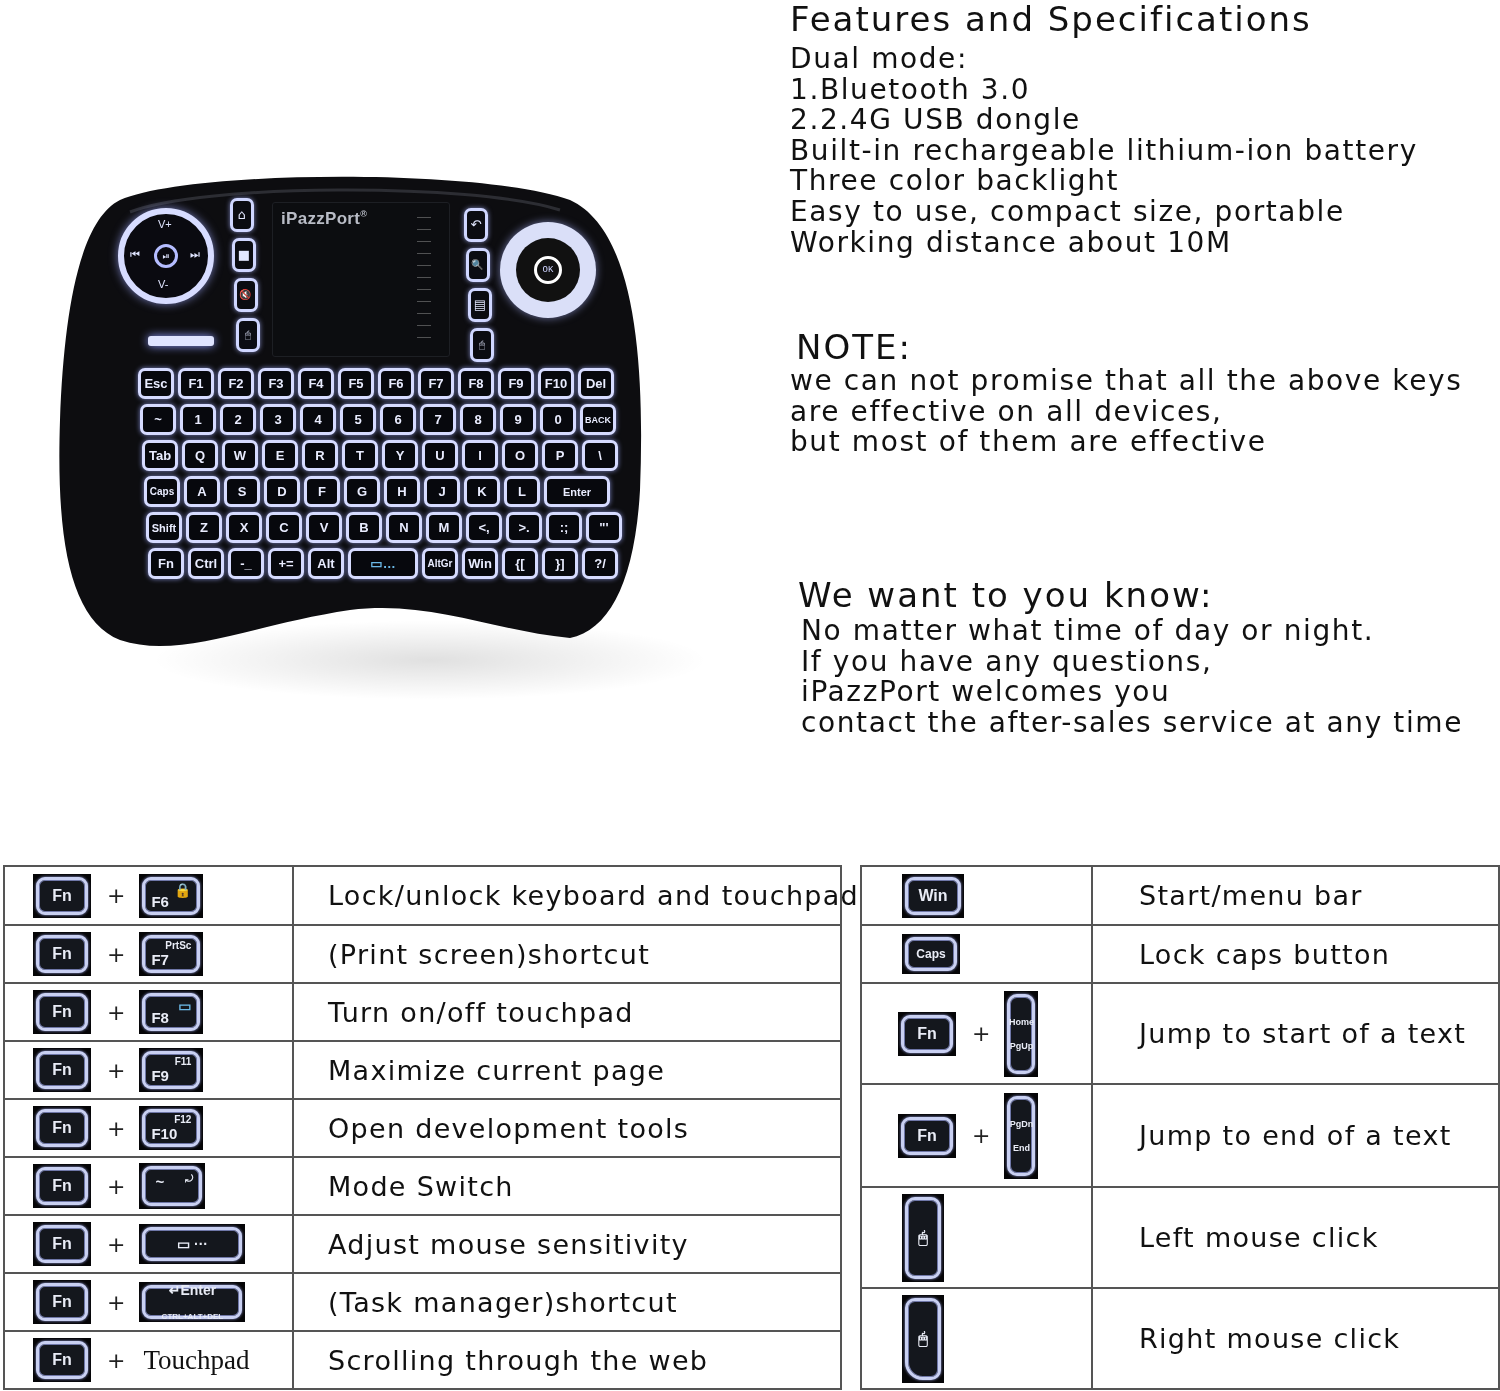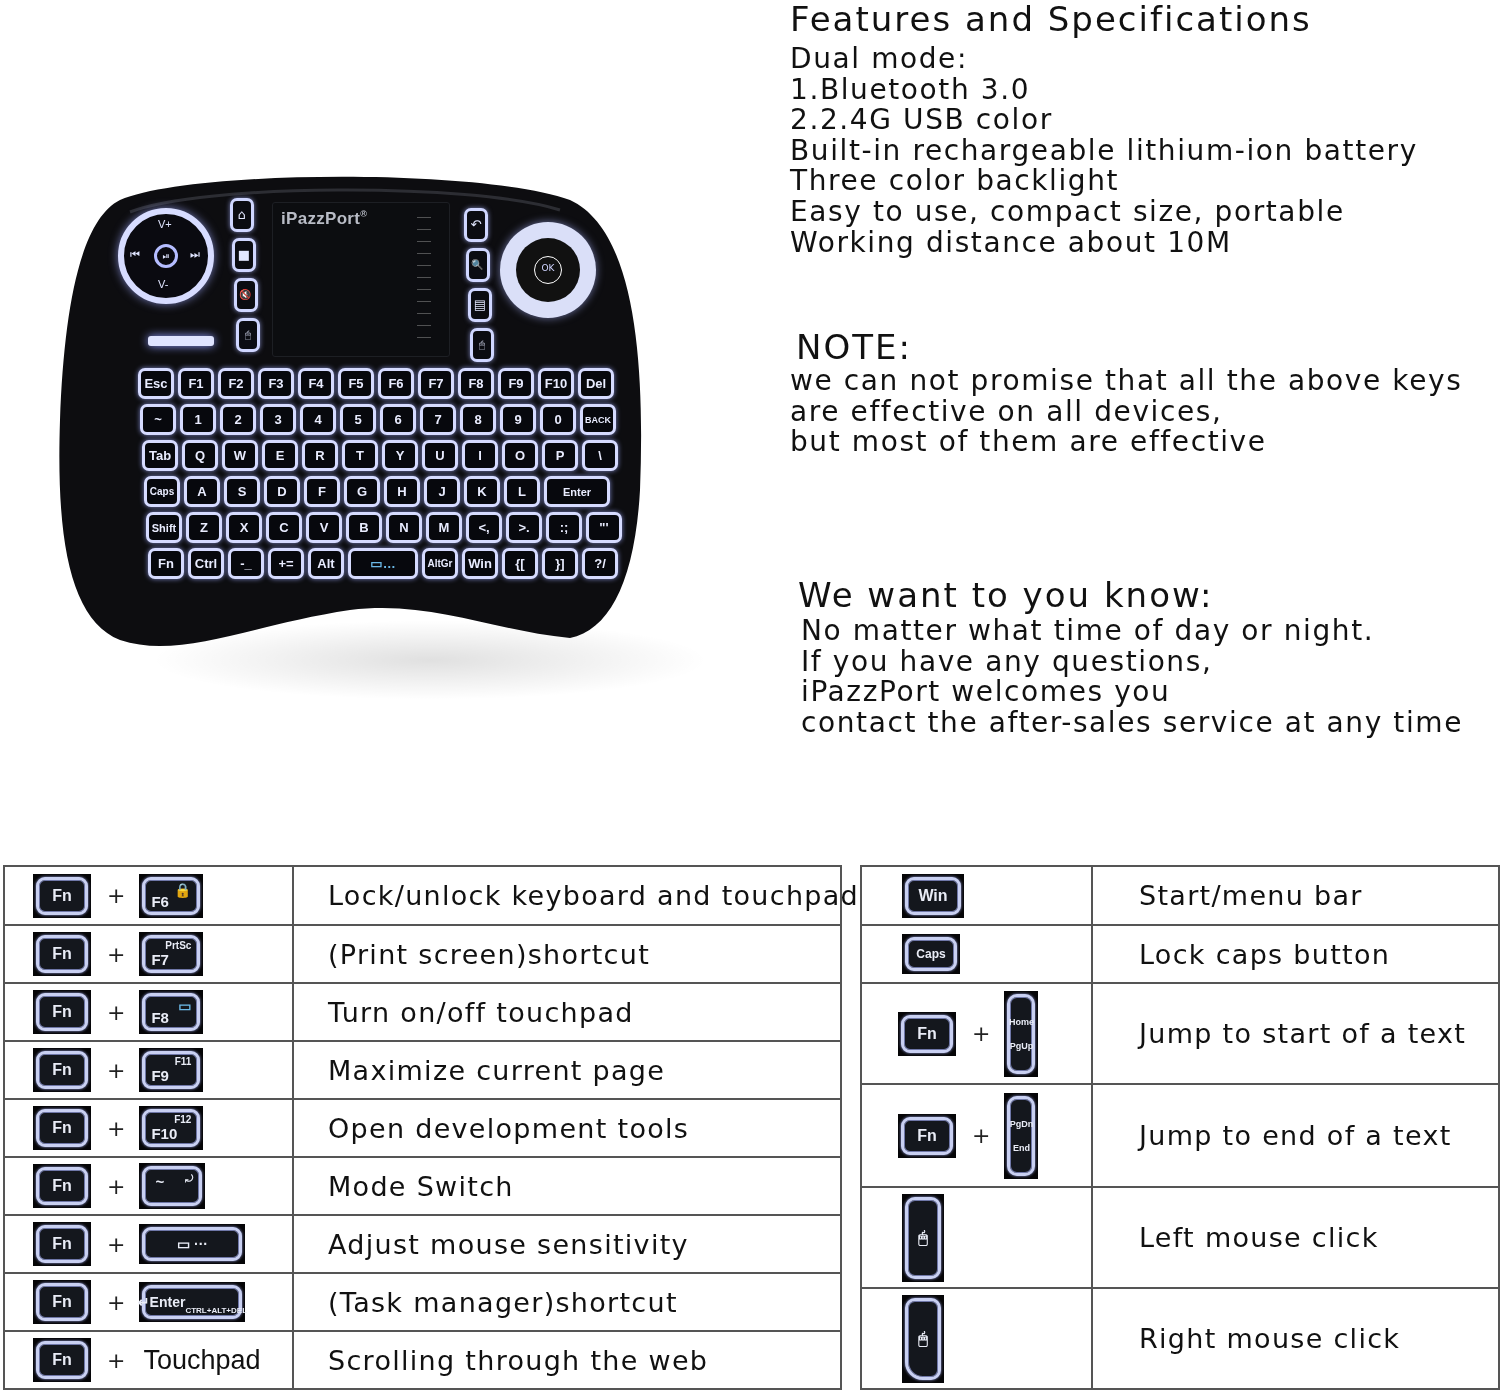--- a/index.html
+++ b/index.html
@@ -28,21 +28,21 @@
     border: 6px solid #d7dcff; background: #0a0a10; box-shadow: 0 0 10px rgba(160,170,255,0.7); }
   .media-ring .c { position: absolute; left: 30px; top: 30px; width: 24px; height: 24px; border-radius: 50%;
     border: 3px solid #b5bdff; color: #e0e5ff; font-size: 9px; text-align: center; line-height: 18px; }
   .media-ring .t { position: absolute; color: #e0e5ff; font-size: 11px; font-family: "Liberation Sans", sans-serif; }
 
   .dpad { position: absolute; left: 460px; top: 72px; width: 96px; height: 96px; border-radius: 50%;
     background: #dadff8; box-shadow: 0 0 8px rgba(170,180,255,0.6); }
   .dpad .inner { position: absolute; left: 16px; top: 16px; width: 64px; height: 64px; border-radius: 50%;
     background: #111; }
   .dpad .ok { position: absolute; left: 18px; top: 18px; width: 28px; height: 28px; border-radius: 50%;
-    border: 1px solid #ffffff; color: #cfd4ff; font-size: 9px; text-align: center; line-height: 22px; }
+    border: 3px solid #ffffff; color: #cfd4ff; font-size: 9px; text-align: center; line-height: 22px; font-family: Liberation Mono, monospace; }
   .backlight-bar { position: absolute; left: 108px; top: 186px; width: 66px; height: 10px; border-radius: 3px;
     background: #dfe4ff; box-shadow: 0 0 10px #8f9cff; }
 
   .keys { position: absolute; left: 88px; top: 218px; width: 520px; }
   .krow { display: flex; gap: 4px; margin-bottom: 5px; }
   .key { height: 31px; min-width: 36px; border: 3px solid #d6dbff; border-radius: 7px; background: #07080d;
     color: #e9ecff; font-family: "Liberation Sans", sans-serif; font-size: 13px; font-weight: bold;
     display: flex; align-items: center; justify-content: center; box-shadow: 0 0 5px rgba(160,172,255,0.75); }
   .section-title { font-family: "DejaVu Sans", sans-serif; font-size: 34px; letter-spacing: 2px; line-height: 38px; font-weight: normal; }
   .section-line { font-family: "DejaVu Sans", sans-serif; font-size: 28px; letter-spacing: 1.6px; line-height: 30.6px; white-space: nowrap; }
@@ -58,21 +58,21 @@
   table.shortcuts td { border: 2px solid #555; vertical-align: middle; }
   table.left { left: 3px; top: 865px; width: 837px; }
   table.right { left: 860px; top: 865px; width: 638px; }
   .desc { font-family: "DejaVu Sans", sans-serif; font-size: 27px; letter-spacing: 1.3px; color: #111; white-space: nowrap; }
   table.left td.desc { padding-left: 34px; }
   table.right td.desc { padding-left: 46px; }
 
   .combo { display: flex; align-items: center; height: 100%; }
   table.left .combo { padding-left: 28px; }
   .plus { font-size: 22px; color: #222; margin: 0 14px 0 16px; font-family: "DejaVu Sans", sans-serif; }
-  .plus-touch { font-family: Liberation Sans, sans-serif; font-size: 27px; color: #111; margin-left: 4px; }
+  .plus-touch { font-family: Liberation Serif, serif; font-size: 27px; color: #111; margin-left: 4px; }
 
   
   .chip { background: #050507; display: inline-flex; align-items: center; justify-content: center; padding: 3px; }
   .chip .cap { border: 3px solid #c9d0f2; border-radius: 9px; background: #14171d;
     box-shadow: inset 0 0 0 1px #6f77a8, 0 0 3px #9aa3e0;
     color: #e9ecf6; font-family: "Liberation Sans", sans-serif; font-weight: bold;
     display: flex; align-items: center; justify-content: center; position: relative; }
   .cap.fn { width: 52px; height: 38px; font-size: 16px; }
   .cap.fkey { width: 58px; height: 38px; font-size: 15px; }
   .cap.wide { width: 100px; height: 34px; font-size: 14px; }
@@ -211,21 +211,21 @@
       <div class="key">}]</div>
       <div class="key">?/</div>
     </div>
   </div>
 </div>
 
 <div class="features">
   <div class="section-title">Features and Specifications</div>
   <div class="section-line" style="margin-top:6px">Dual mode:</div>
   <div class="section-line">1.Bluetooth 3.0</div>
-  <div class="section-line">2.2.4G USB color</div>
+  <div class="section-line">2.2.4G USB dongle</div>
   <div class="section-line">Built-in rechargeable lithium-ion battery</div>
   <div class="section-line">Three color backlight</div>
   <div class="section-line">Easy to use, compact size,  portable</div>
   <div class="section-line">Working distance about 10M</div>
 </div>
 
 <div class="note">
   <div class="section-title">NOTE:</div>
   <div class="section-line">we can not promise that all the above keys</div>
   <div class="section-line">are effective on all devices,</div>
@@ -363,21 +363,21 @@
     <td class="desc">Adjust mouse sensitivity</td>
   </tr>
   <tr style="height:58px">
     <td>
           <div class="combo">
       <span class="chip">
               <span class="cap fn">Fn</span>
             </span>
       <span class="plus">+</span>
       <span class="chip">
-              <span class="cap wide" style="flex-direction:row;line-height:12px">
+              <span class="cap wide" style="flex-direction:column;line-height:12px">
                 <span>↵Enter</span>
                 <span class="tiny">CTRL+ALT+DEL</span>
               </span>
             </span>
     </div>
         </td>
     <td class="desc">(Task manager)shortcut</td>
   </tr>
   <tr style="height:58px">
     <td>

